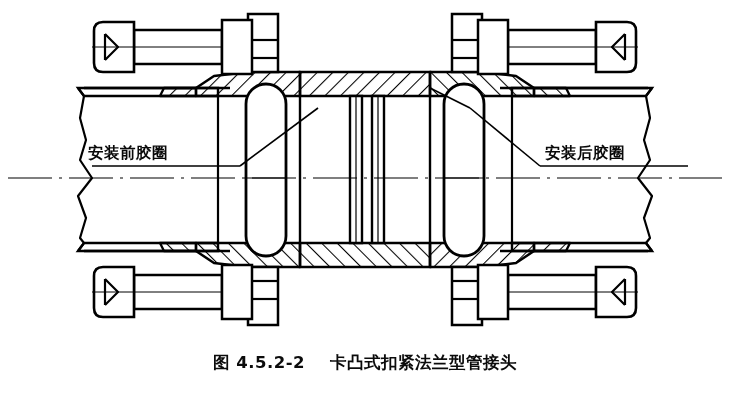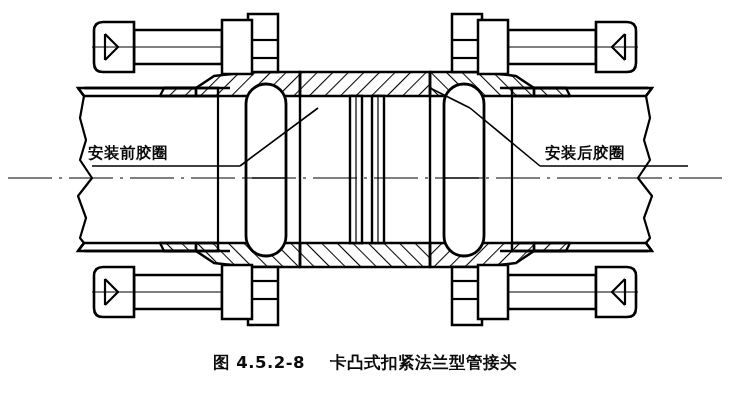--- a/index.html
+++ b/index.html
@@ -218,16 +218,16 @@
     <g>
       <line x1="688" y1="166" x2="540" y2="166" stroke="#000" stroke-width="1.6"></line>
       <line x1="540" y1="166" x2="470" y2="108" stroke="#000" stroke-width="1.6"></line>
       <line x1="470" y1="108" x2="430" y2="88" stroke="#000" stroke-width="1.6"></line>
     </g>
     <text class="cjk-label" x="545" y="158">安装后胶圈</text>
 
   </svg>
 
   <div class="caption-layer">
-    <span class="caption-text">图 4.5.2-8    卡凸式扣紧法兰型管接头</span>
+    <span class="caption-text">图 4.5.2-2    卡凸式扣紧法兰型管接头</span>
   </div>
 
 </div>
 
 </body></html>

